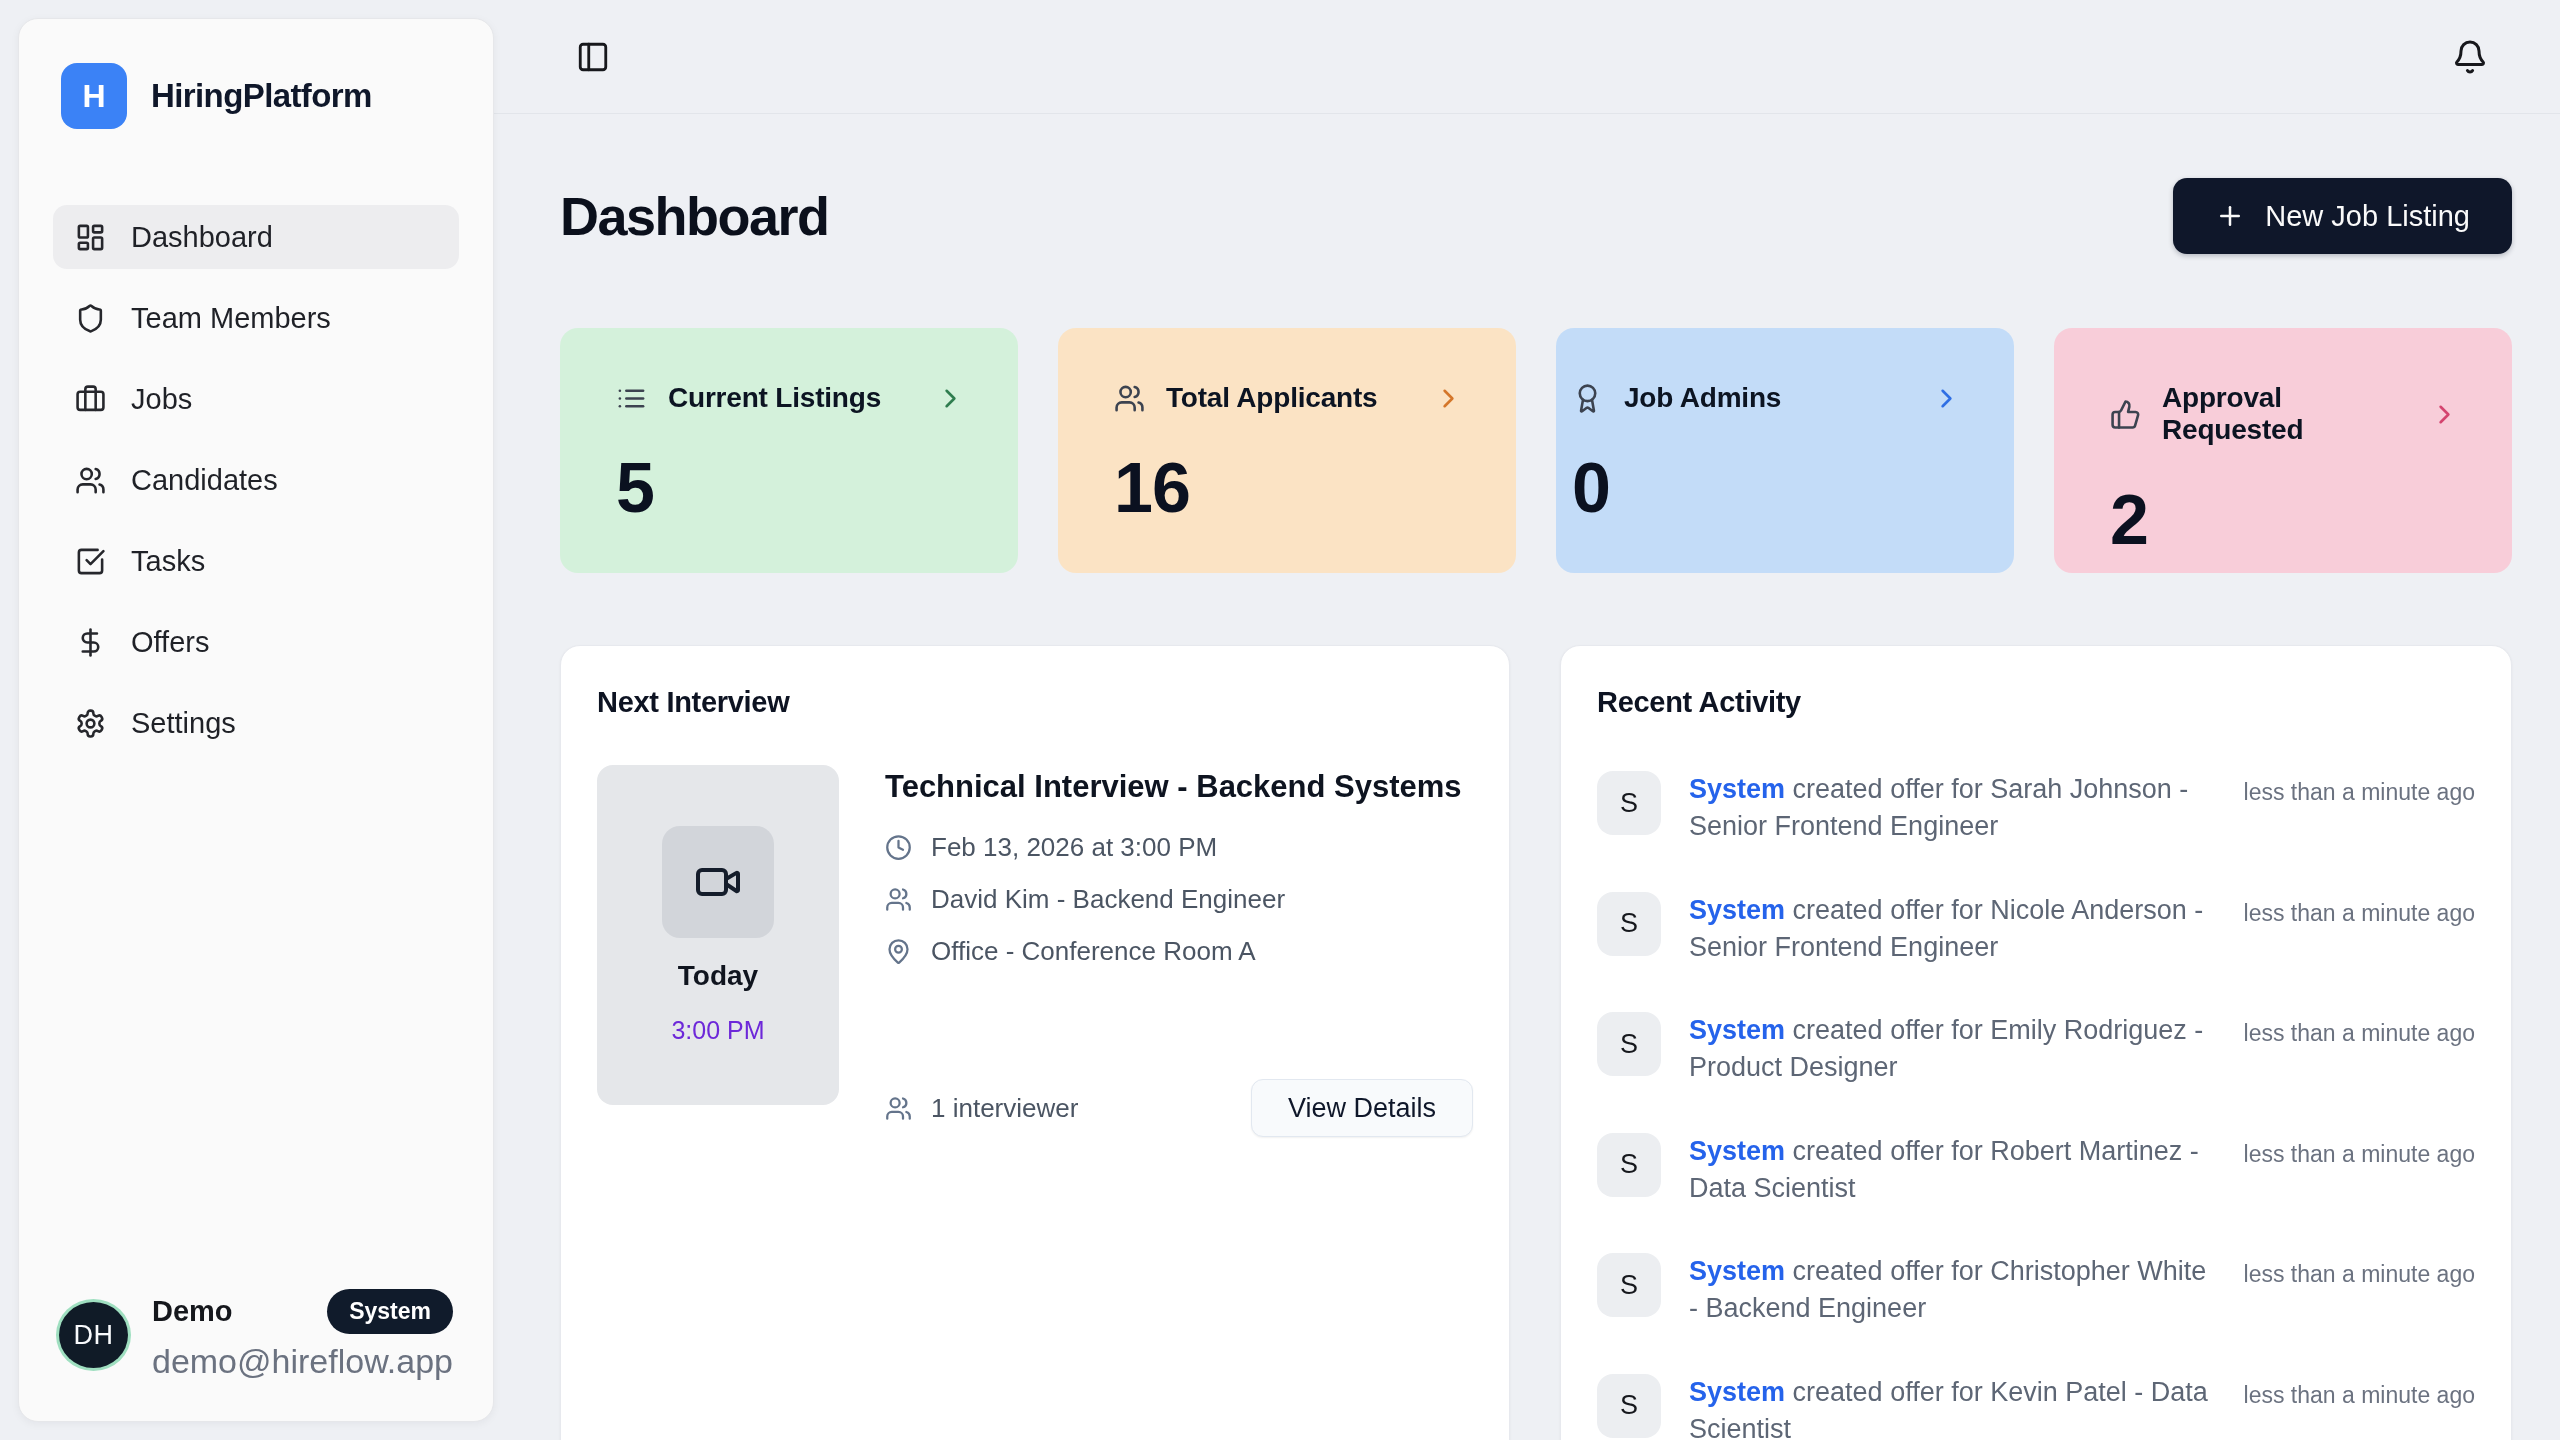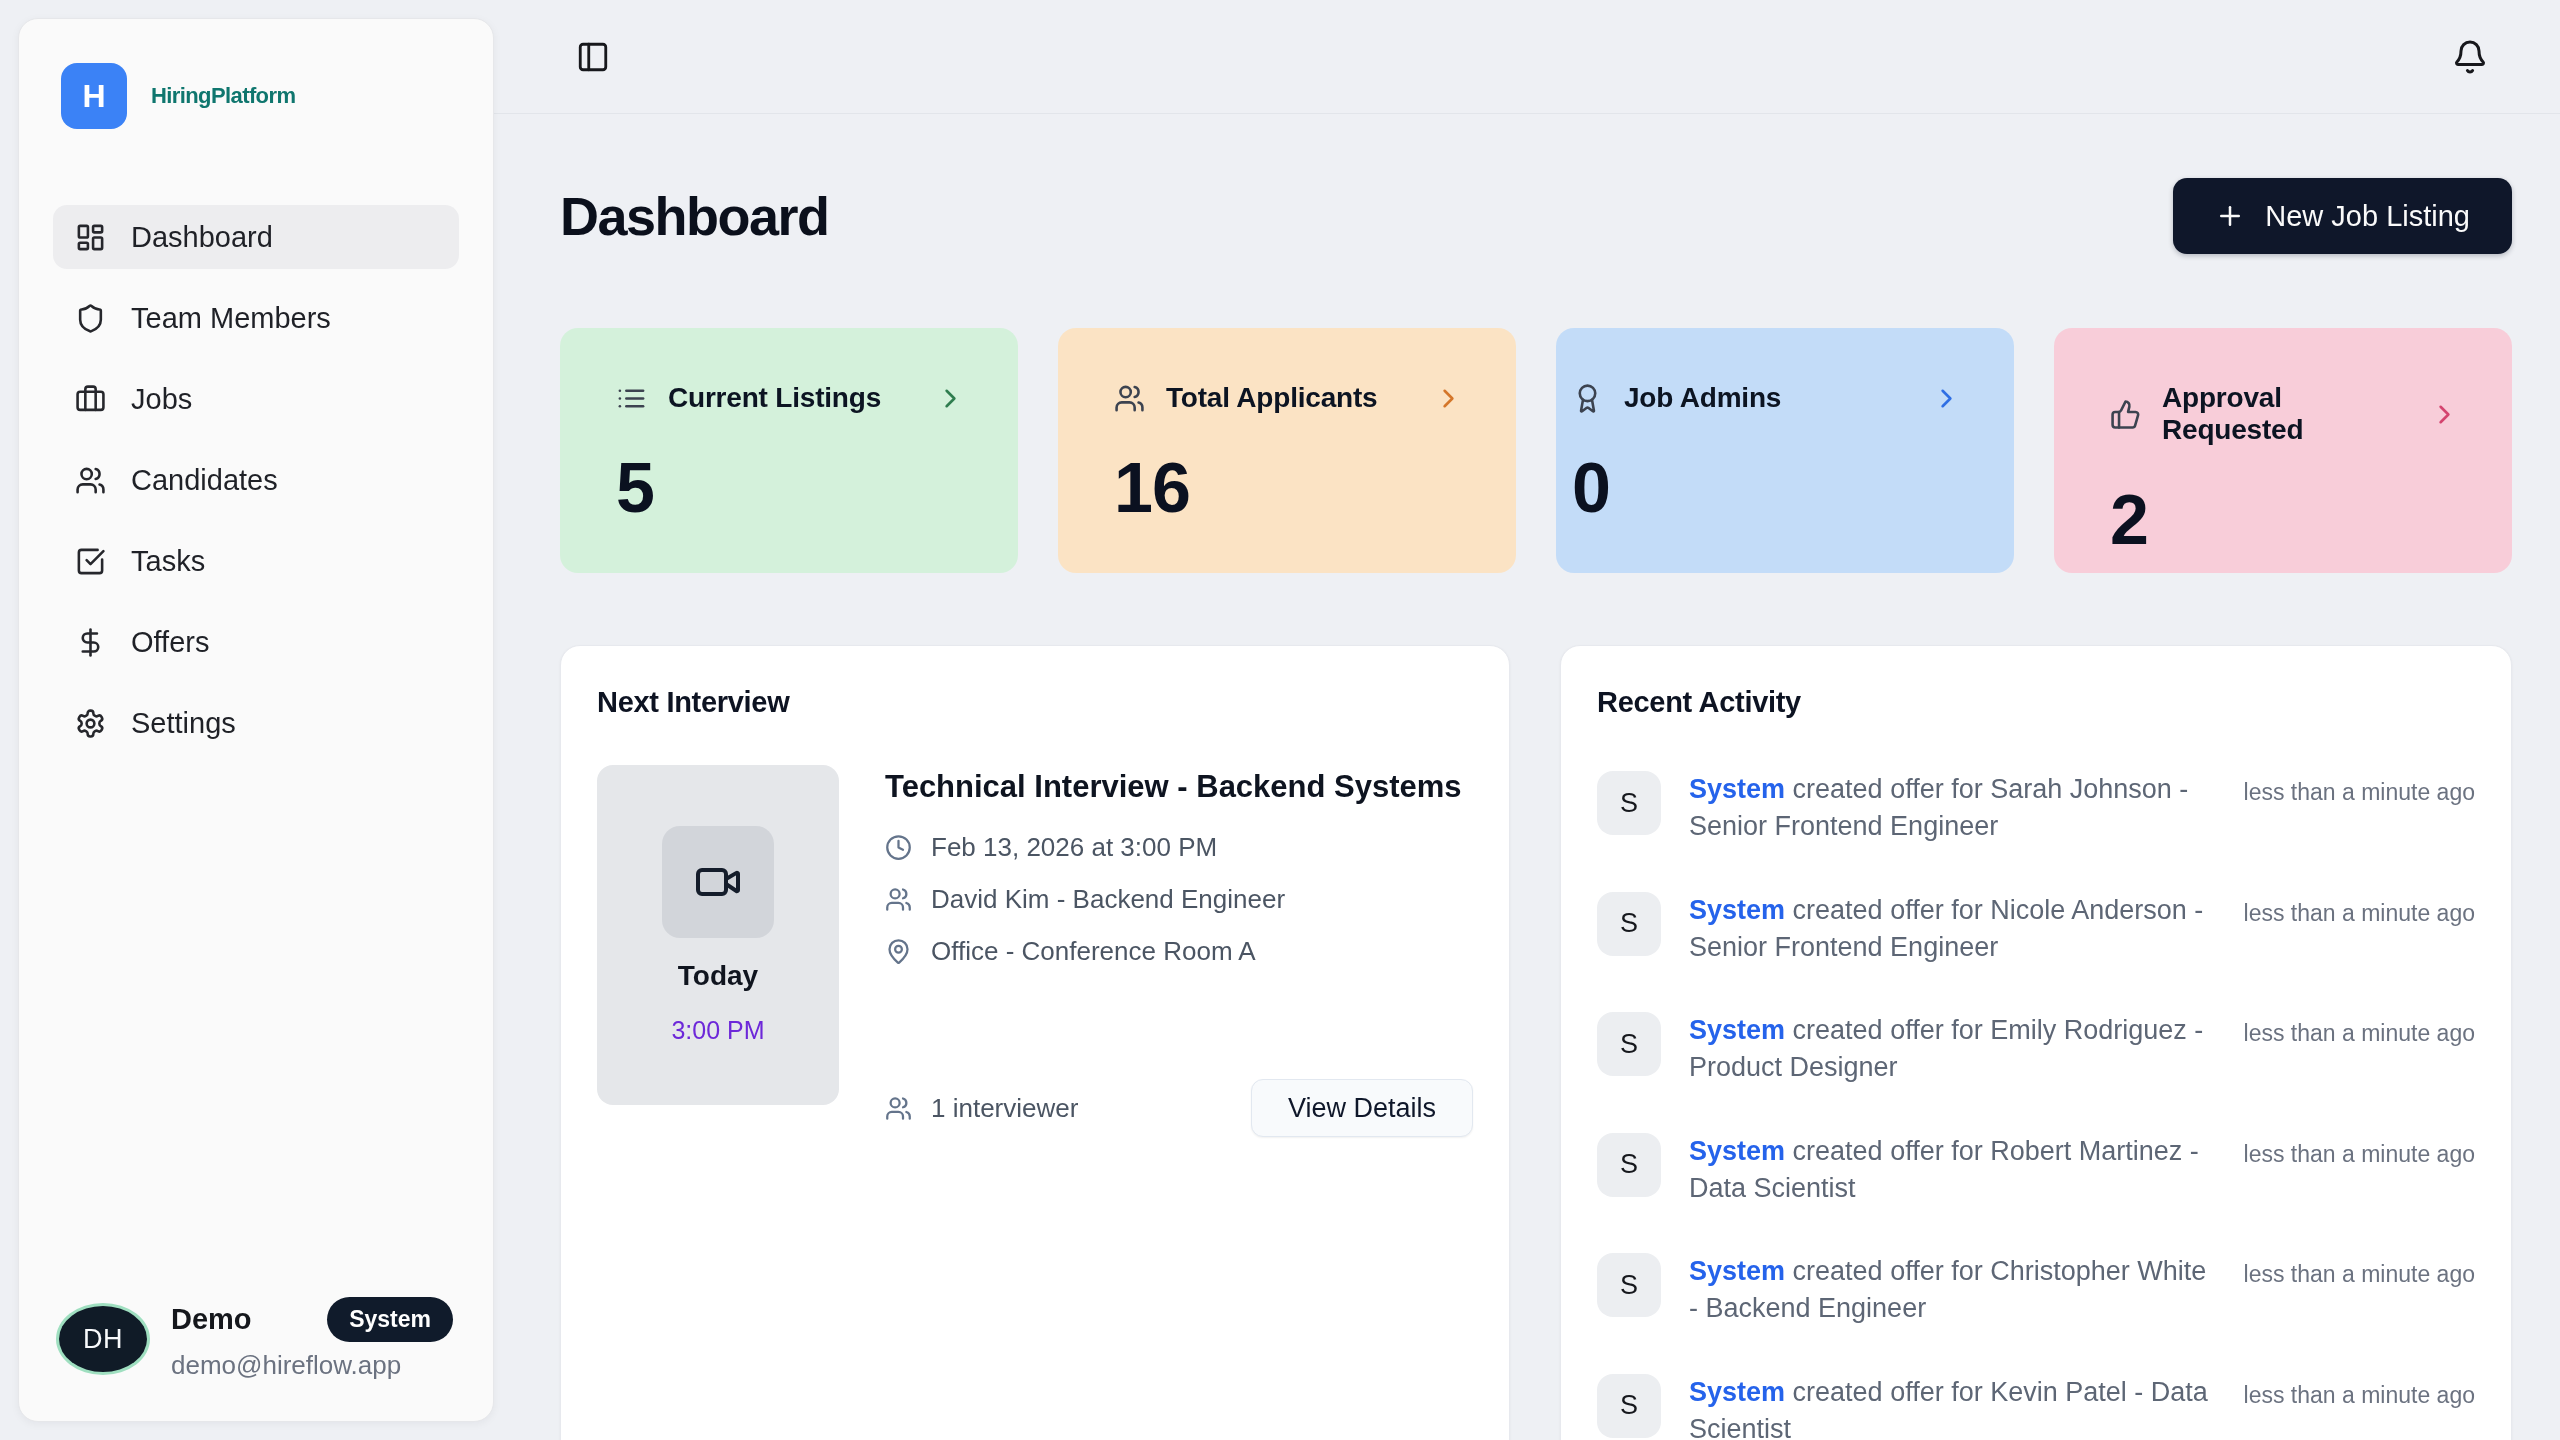--- a/index.html
+++ b/index.html
@@ -11,36 +11,36 @@
   .icon { display:inline-flex; flex:none; }
 
   
   .sidebar { position:absolute; left:18px; top:18px; bottom:18px; width:476px;
     background:#fafafa; border:1px solid #e6e7ea; border-radius:20px;
     box-shadow:0 2px 8px rgba(15,23,42,.05); display:flex; flex-direction:column;
     padding:44px 34px 40px; z-index:2; }
   .brand { display:flex; align-items:center; gap:24px; padding:0 8px; }
   .brand-logo { width:66px; height:66px; border-radius:16px; color:#fff;
     font-size:32px; font-weight:700; display:flex; align-items:center; justify-content:center; }
-  .brand-name { font-size:22px; font-weight:700; color:#0f766e; letter-spacing:-.6px; }
+  .brand-name { font-size:33px; font-weight:700; color:#0f172a; letter-spacing:-.6px; }
   .nav { margin-top:76px; display:flex; flex-direction:column; gap:17px; }
   .nav-item { height:64px; border-radius:14px; display:flex; align-items:center; gap:25px;
     padding:0 22px; font-size:29px; font-weight:500; color:#1f2127; cursor:pointer; }
   .nav-item.active { background:#ededef; }
   .nav-item .icon { width:31px; height:31px; color:#26272c; }
   .user-row { margin-top:auto; display:flex; align-items:center; gap:24px; padding:0 6px; }
   .avatar { width:88px; height:66px; border-radius:50%; background:#101b27; color:#f8fafc;
     font-size:27px; font-weight:500; display:flex; align-items:center; justify-content:center;
     box-shadow:0 0 0 3px #9fdfc0; letter-spacing:.5px; }
   .user-main { flex:1; display:flex; flex-direction:column; gap:8px; }
   .user-top { display:flex; align-items:center; }
   .user-name { font-size:29px; font-weight:600; color:#15171c; }
   .role-badge { margin-left:auto; background:#101b2b; color:#fff; font-size:23px; font-weight:700;
     padding:9px 22px; border-radius:999px; }
-  .user-email { font-size:26px; color:#6b7280; }
+  .user-email { font-size:34px; color:#6b7280; }
 
   
   .main { position:absolute; left:494px; top:0; right:0; bottom:0; display:flex; flex-direction:column; }
   .topbar { height:114px; flex:none; border-bottom:1px solid #e2e5ea; display:flex; align-items:center;
     padding:0 72px 0 82px; }
   .tb-btn { width:34px; height:34px; color:#17181c; background:none; border:none; cursor:pointer; padding:0; }
   .tb-spacer { flex:1; }
   .bell-btn { width:36px; height:36px; }
 
   .content { padding:64px 48px 0 66px; flex:1; display:flex; flex-direction:column; }

